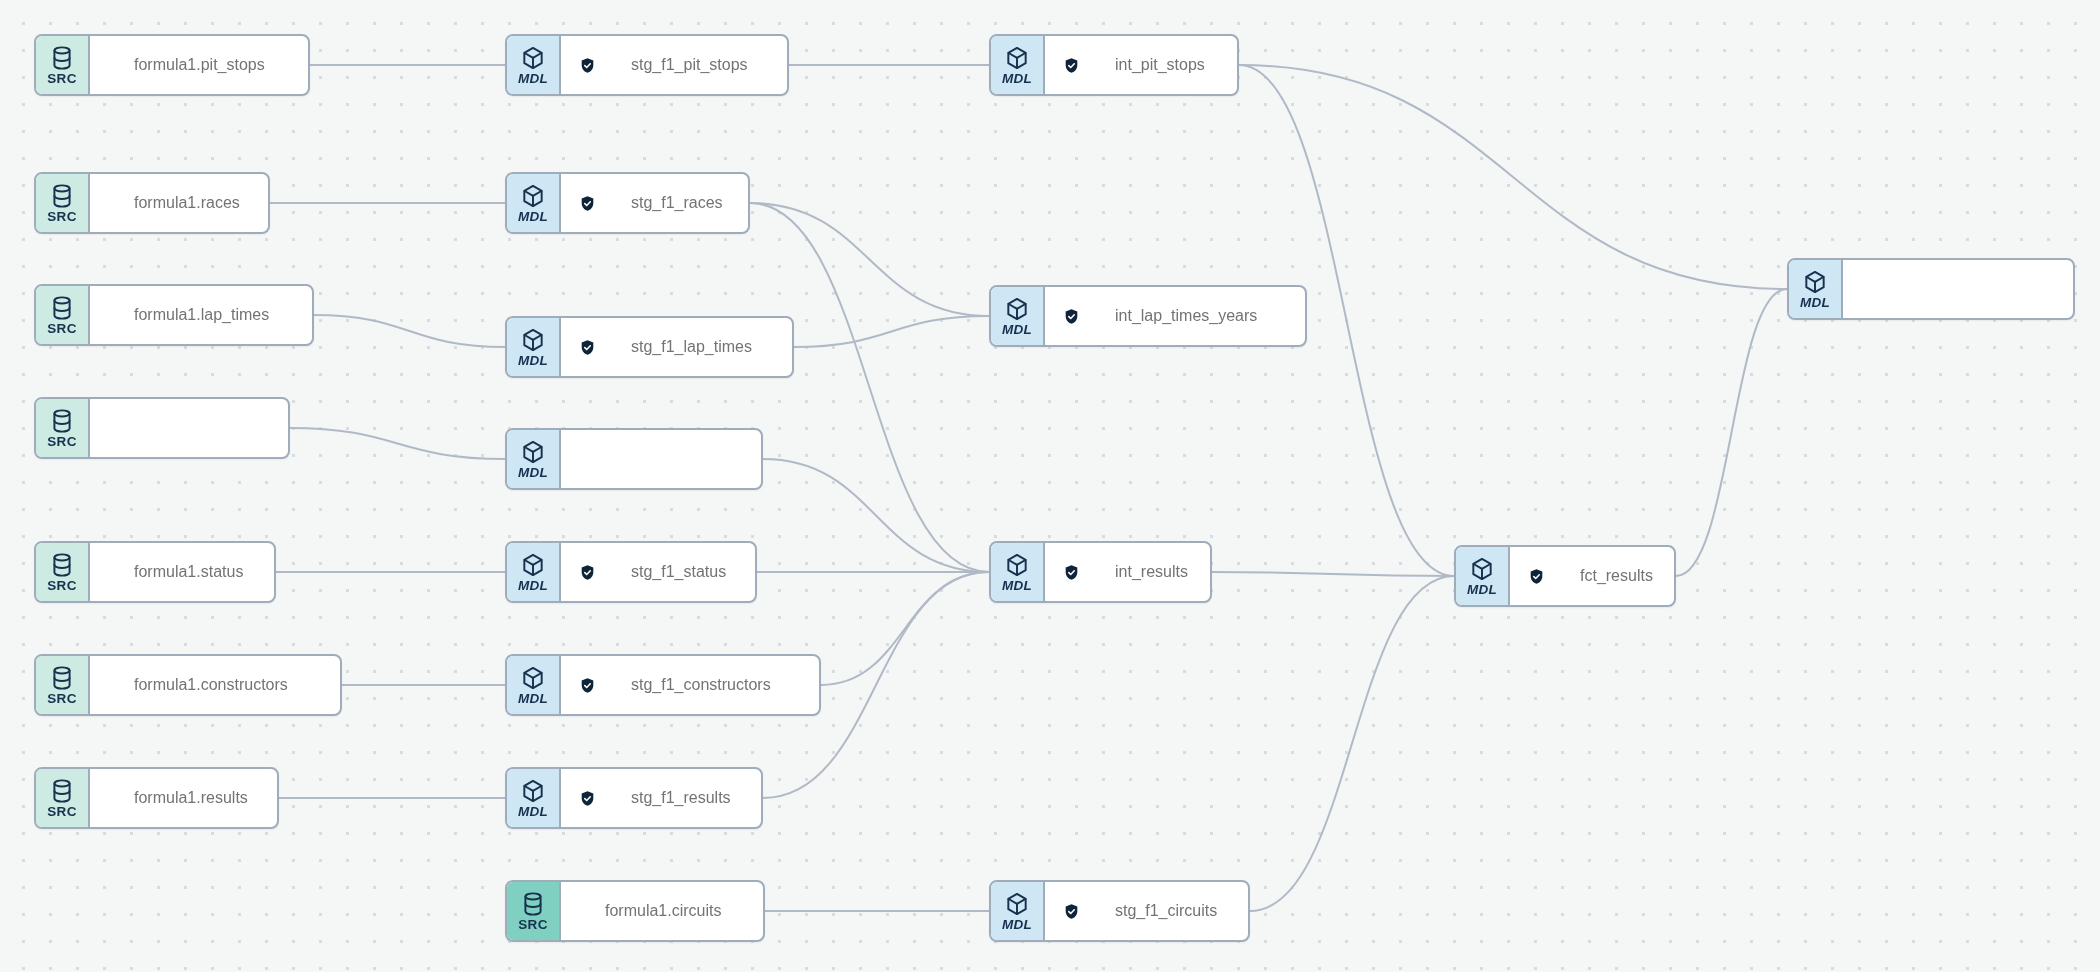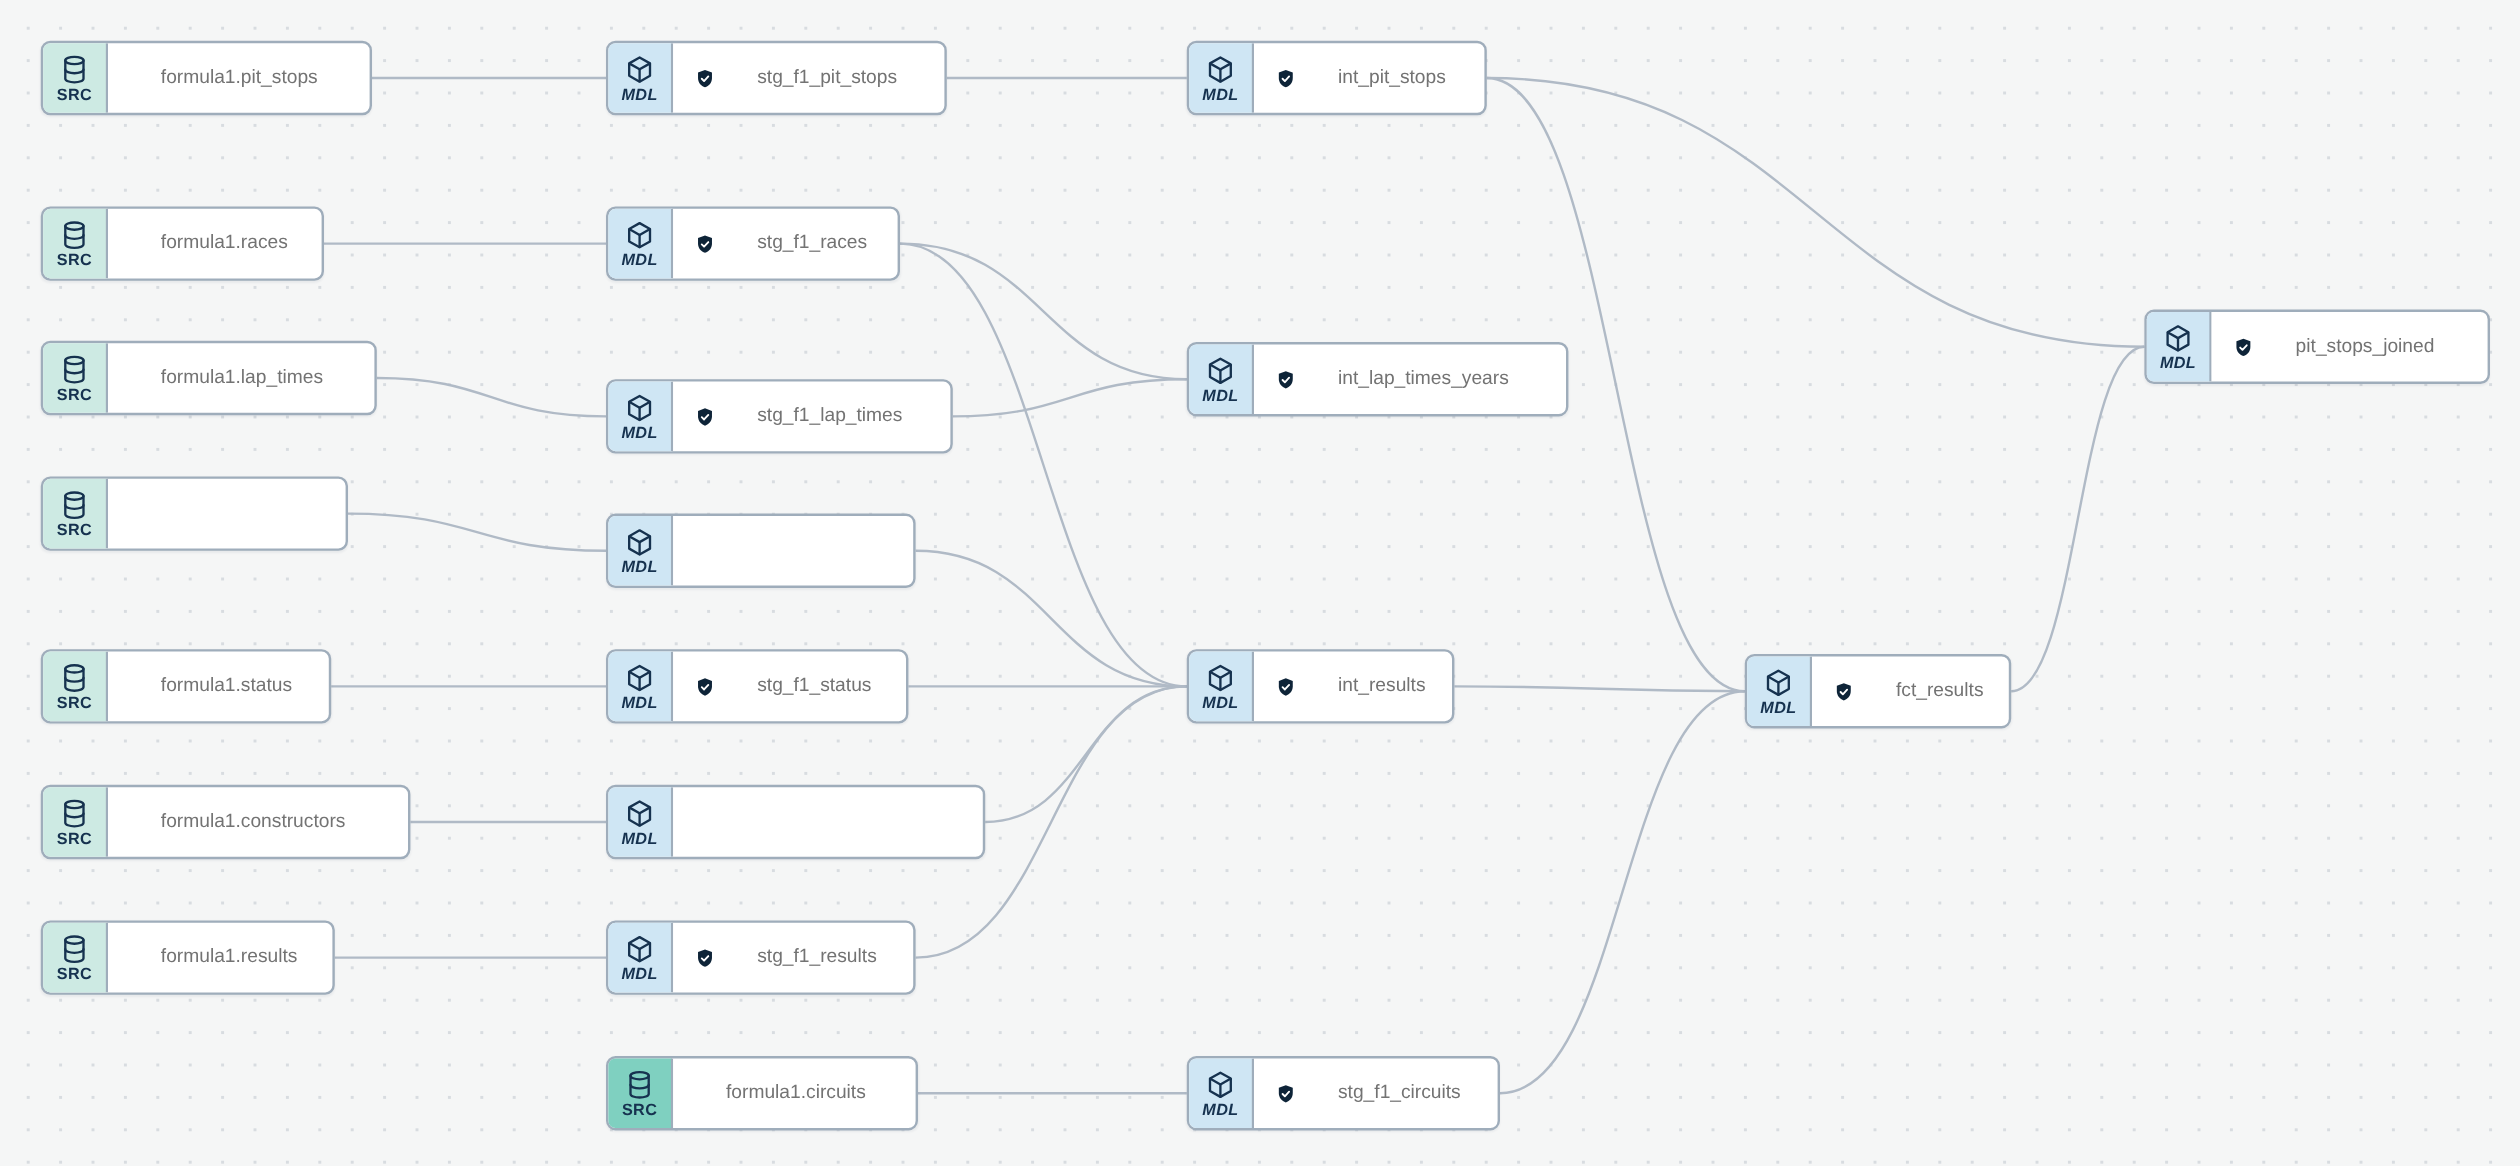--- a/index.html
+++ b/index.html
@@ -323,20 +323,29 @@
       <div class="badge mdl">
         <span class="bicon">
           <svg width="26" height="26" viewBox="0 0 24 24" fill="none" stroke="#16324f" stroke-width="1.8" stroke-linecap="round" stroke-linejoin="round">
             <path d="M12 2.7 20 7.2v9.6l-8 4.5-8-4.5V7.2z"></path>
             <path d="M4.3 7.4 12 11.8l7.7-4.4"></path>
             <path d="M12 11.8V21"></path>
           </svg>
         </span>
         <span class="btext">MDL</span>
       </div>
+      <div class="labelwrap">
+        <span class="shield">
+          <svg width="17" height="17" viewBox="0 0 24 24">
+            <path fill="#0e2438" d="M12 1.8 20.2 4.8v6.4c0 5.6-3.5 9.6-8.2 11-4.7-1.4-8.2-5.4-8.2-11V4.8z"></path>
+            <path d="m8.2 12.2 2.7 2.7 5-5.4" fill="none" stroke="#ffffff" stroke-width="2.2" stroke-linecap="round" stroke-linejoin="round"></path>
+          </svg>
+        </span>
+        <span class="nlabel">stg_f1_constructors</span>
+      </div>
     </div>
     <div class="node" style="left: 34px; top: 767px; width: 245px;">
       <div class="badge src">
         <span class="bicon">
           <svg width="26" height="26" viewBox="0 0 24 24" fill="none" stroke="#16324f" stroke-width="1.8" stroke-linecap="round" stroke-linejoin="round">
             <ellipse cx="12" cy="5" rx="7" ry="2.8"></ellipse>
             <path d="M5 5v14c0 1.55 3.13 2.8 7 2.8s7-1.25 7-2.8V5"></path>
             <path d="M5 12c0 1.55 3.13 2.8 7 2.8s7-1.25 7-2.8"></path>
           </svg>
         </span>
@@ -427,24 +436,15 @@
     <div class="node" style="left: 1787px; top: 258px; width: 288px;">
       <div class="badge mdl">
         <span class="bicon">
           <svg width="26" height="26" viewBox="0 0 24 24" fill="none" stroke="#16324f" stroke-width="1.8" stroke-linecap="round" stroke-linejoin="round">
             <path d="M12 2.7 20 7.2v9.6l-8 4.5-8-4.5V7.2z"></path>
             <path d="M4.3 7.4 12 11.8l7.7-4.4"></path>
             <path d="M12 11.8V21"></path>
           </svg>
         </span>
         <span class="btext">MDL</span>
-      </div>
-      <div class="labelwrap">
-        <span class="shield">
-          <svg width="17" height="17" viewBox="0 0 24 24">
-            <path fill="#0e2438" d="M12 1.8 20.2 4.8v6.4c0 5.6-3.5 9.6-8.2 11-4.7-1.4-8.2-5.4-8.2-11V4.8z"></path>
-            <path d="m8.2 12.2 2.7 2.7 5-5.4" fill="none" stroke="#ffffff" stroke-width="2.2" stroke-linecap="round" stroke-linejoin="round"></path>
-          </svg>
-        </span>
-        <span class="nlabel">pit_stops_joined</span>
       </div>
     </div>
   </div>
 
 </body></html>

